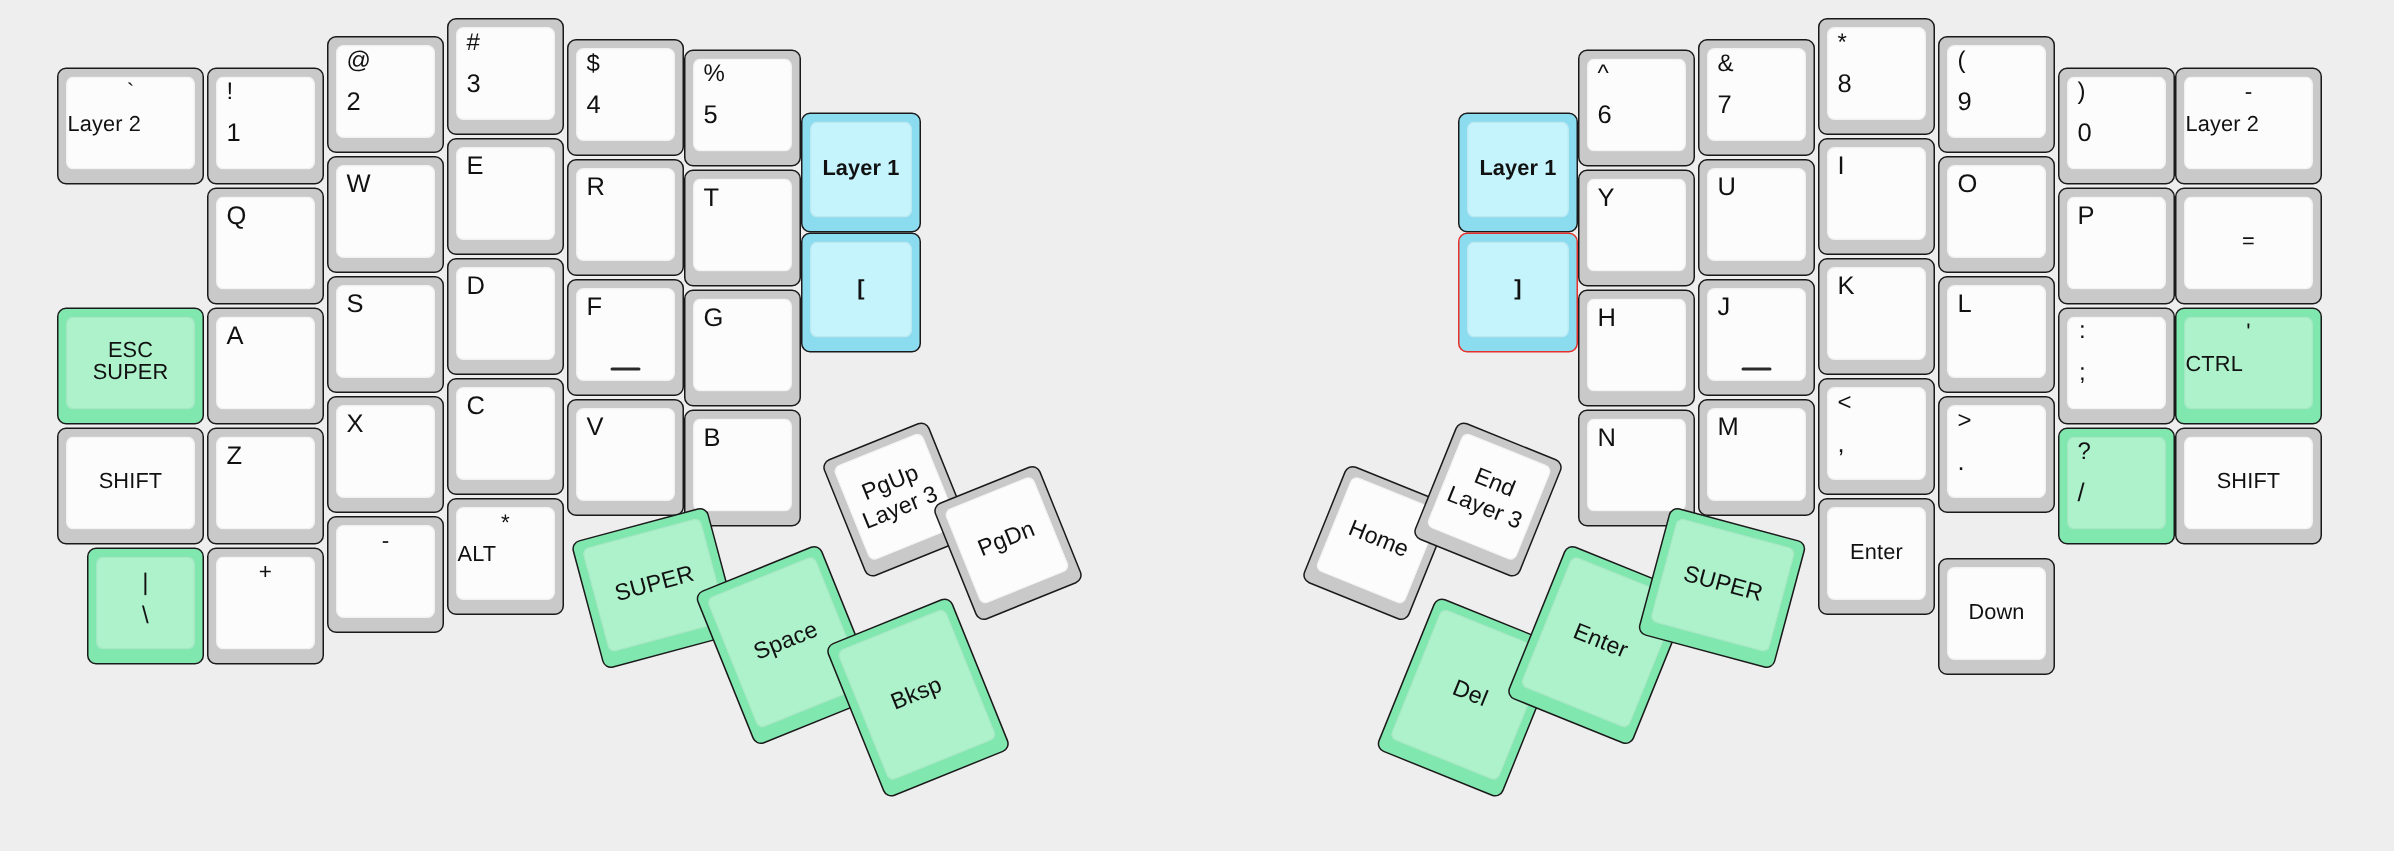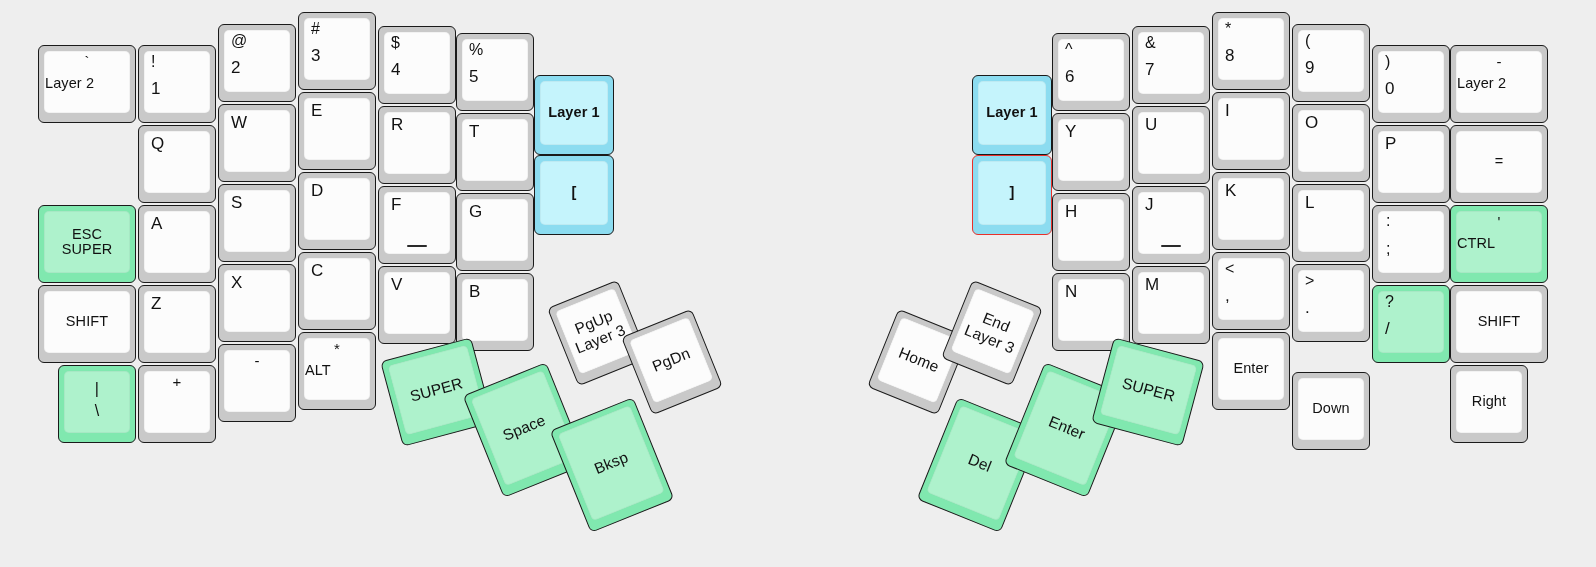--- a/index.html
+++ b/index.html
@@ -400,25 +400,20 @@
       <div class="cap">
         <div class="lg ct">'</div>
         <div class="lg cb">CTRL</div>
       </div>
     </div>
     <div class="key" style="left: 1450px; top: 285px; width: 98px; height: 78px;">
       <div class="cap">
         <div class="lg c1">SHIFT</div>
       </div>
     </div>
-    <div class="key" style="left: 1450px; top: 365px; width: 78px; height: 78px;">
-      <div class="cap">
-        <div class="lg c1">Right</div>
-      </div>
-    </div>
     <div class="key" style="left: 880px; top: 320px; width: 76px; height: 84px; transform: rotate(22deg);">
       <div class="cap">
         <div class="lg th">Home</div>
       </div>
     </div>
     <div class="key" style="left: 954px; top: 291px; width: 76px; height: 84px; transform: rotate(22deg);">
       <div class="cap">
         <div class="lg th">End
 Layer 3</div>
       </div>

